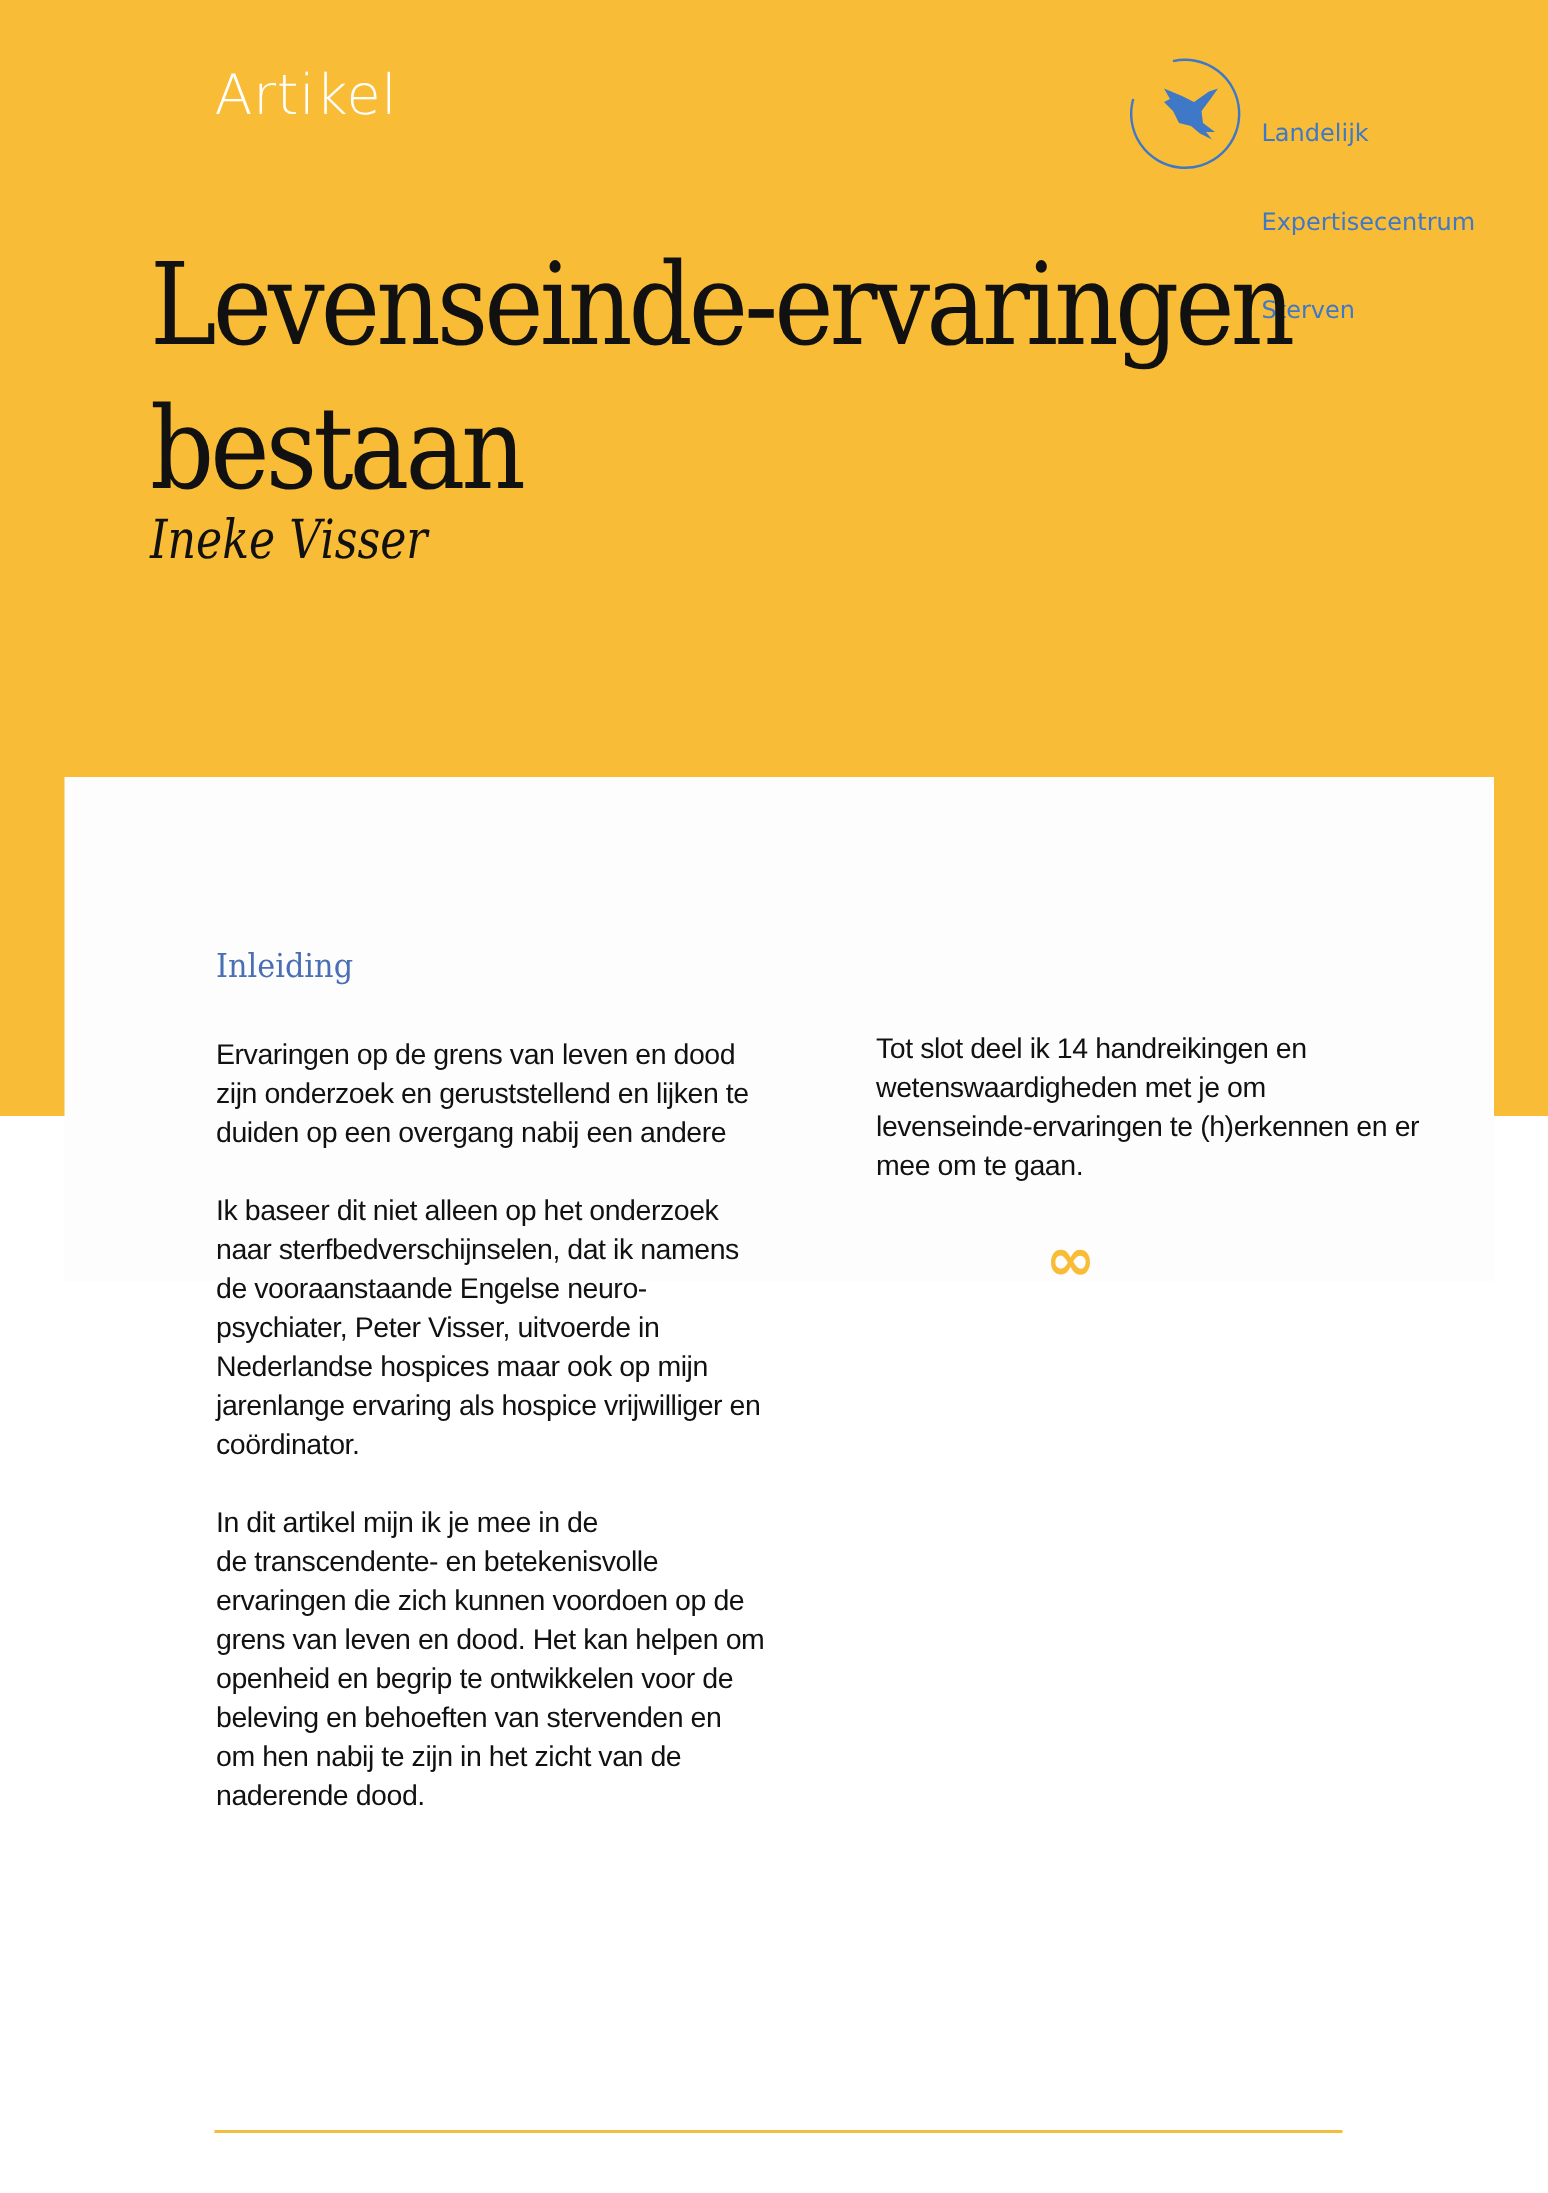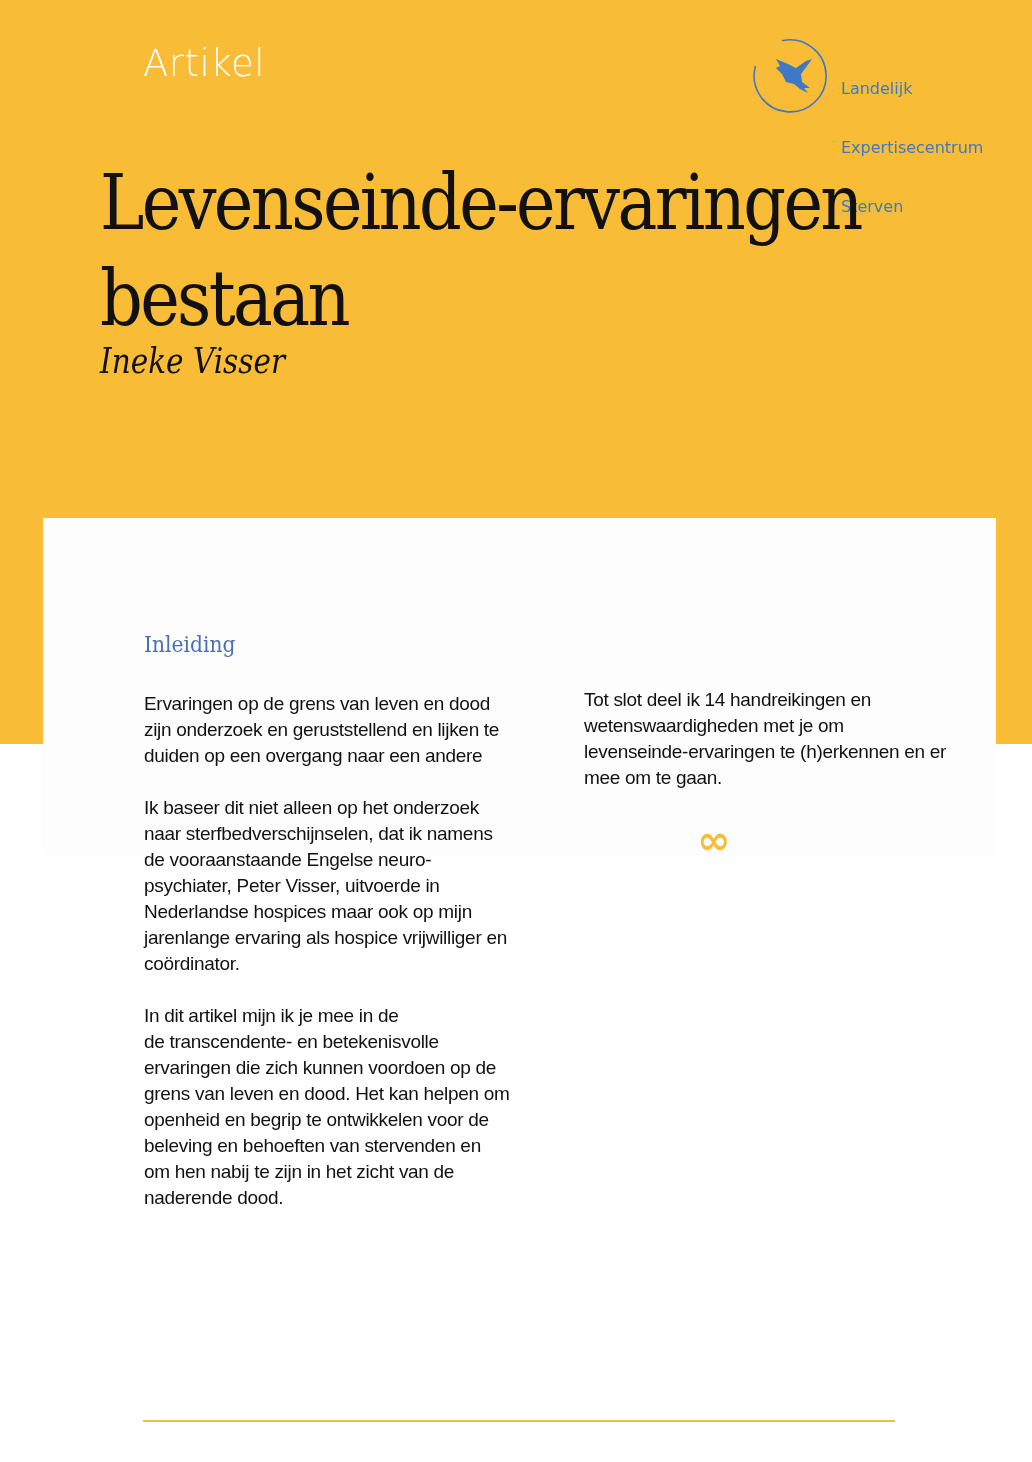--- a/index.html
+++ b/index.html
@@ -148,21 +148,21 @@
 <p class="author">Ineke Visser</p>
 
 <div class="card"></div>
 
 <h3 class="section-heading">Inleiding</h3>
 
 <div class="col col-left">
   <p>
     <span class="ln">Ervaringen op de grens van leven en dood</span>
     <span class="ln">zijn onderzoek en geruststellend en lijken te</span>
-    <span class="ln">duiden op een overgang naar een andere</span>
+    <span class="ln">duiden op een overgang nabij een andere</span>
   </p>
   <p>
     <span class="ln">Ik baseer dit niet alleen op het onderzoek</span>
     <span class="ln">naar sterfbedverschijnselen, dat ik namens</span>
     <span class="ln">de vooraanstaande Engelse neuro-</span>
     <span class="ln">psychiater, Peter Visser, uitvoerde in</span>
     <span class="ln">Nederlandse hospices maar ook op mijn</span>
     <span class="ln">jarenlange ervaring als hospice vrijwilliger en</span>
     <span class="ln">coördinator.</span>
   </p>

